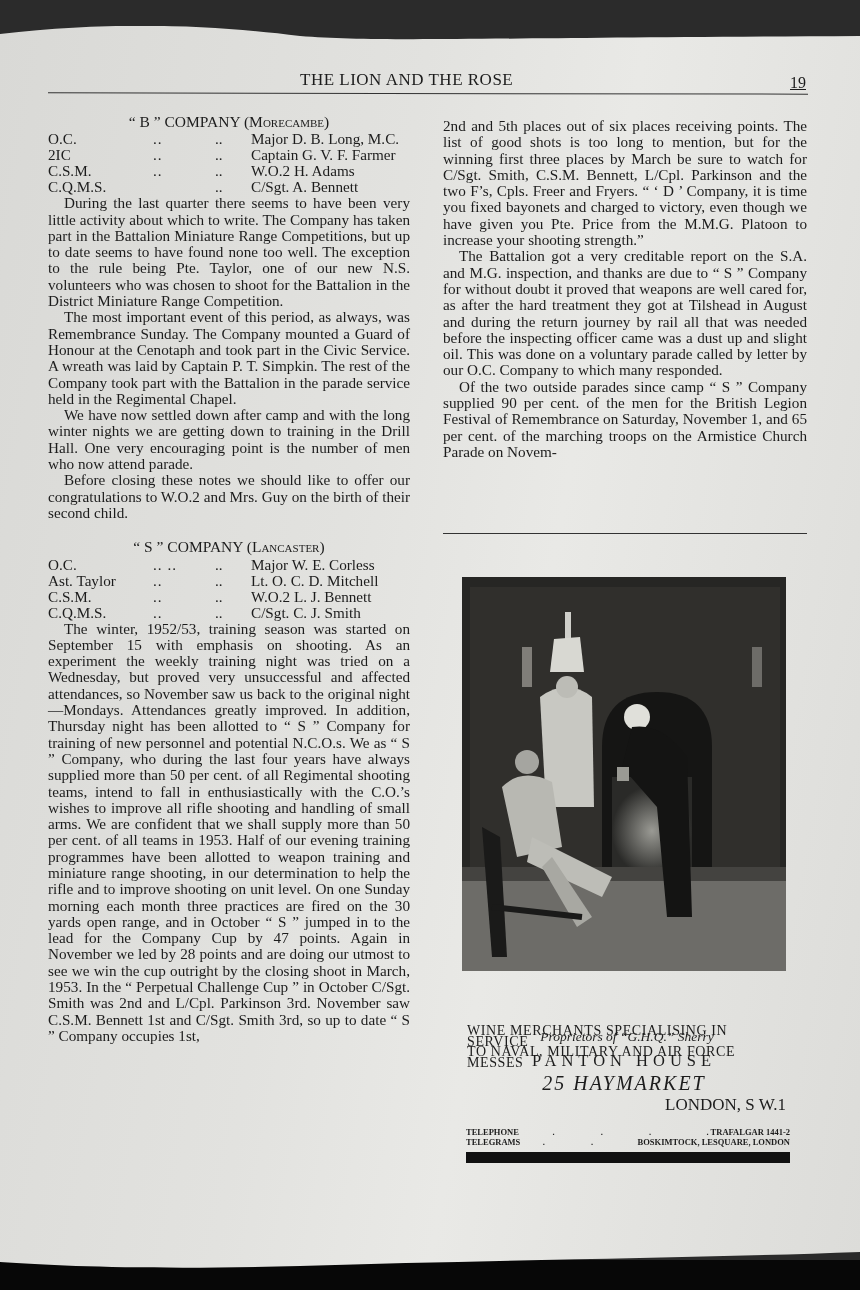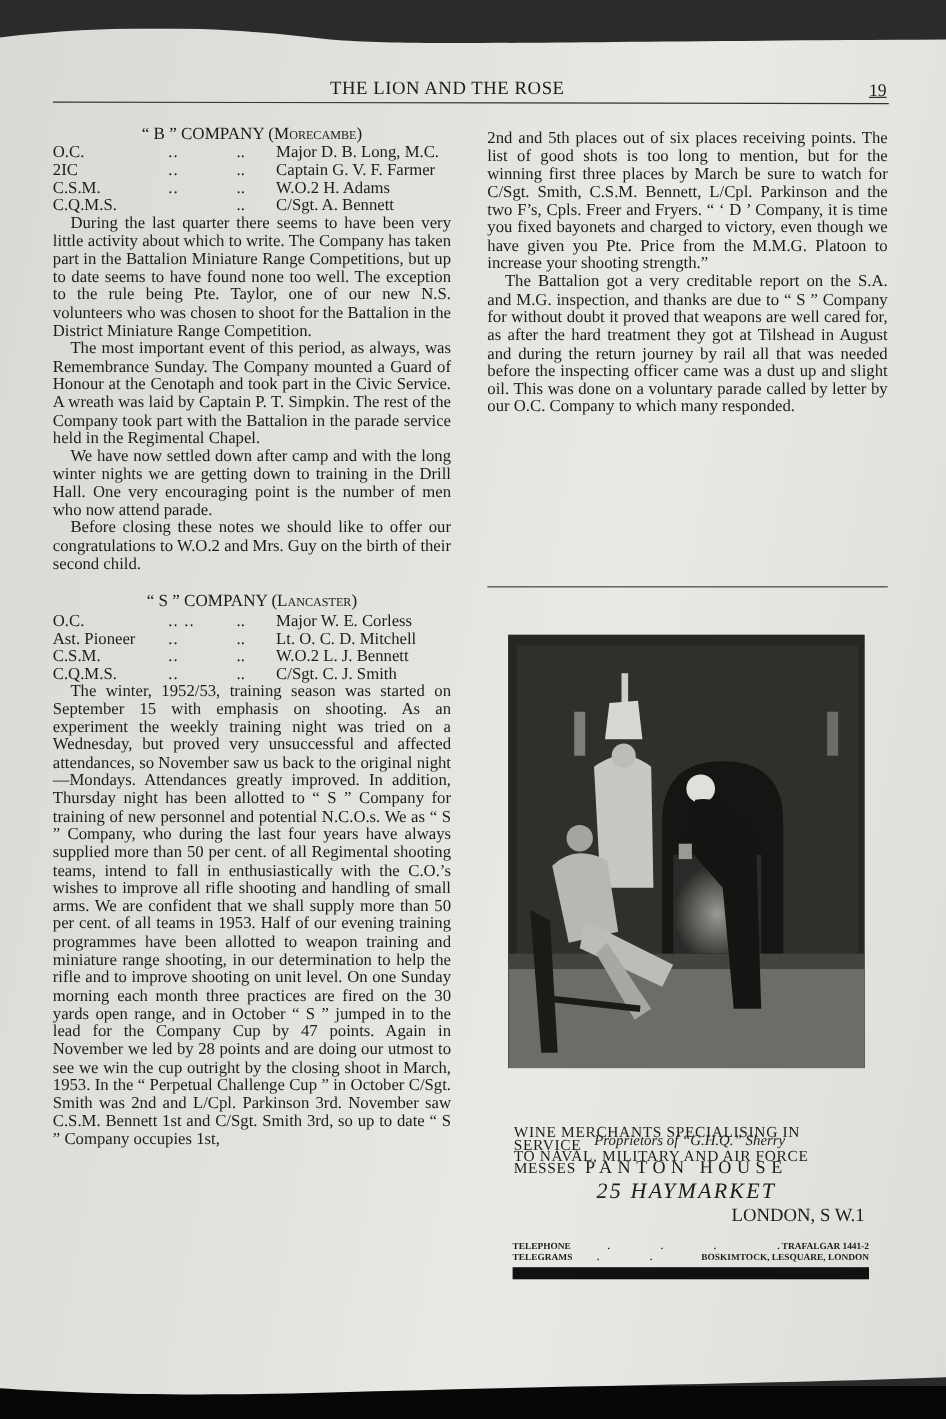--- a/index.html
+++ b/index.html
@@ -99,21 +99,21 @@
   </div>
   <table class="roster">
     <tbody id="s-roster">
         <tr>
           <td class="role">O.C.</td>
           <td class="dots">..      ..</td>
           <td class="dots2">..</td>
           <td>Major W. E. Corless</td>
         </tr>
         <tr>
-          <td class="role">Ast. Pioneer</td>
+          <td class="role">Ast. Taylor</td>
           <td class="dots">..</td>
           <td class="dots2">..</td>
           <td>Lt. O. C. D. Mitchell</td>
         </tr>
         <tr>
           <td class="role">C.S.M.</td>
           <td class="dots">..</td>
           <td class="dots2">..</td>
           <td>W.O.2 L. J. Bennett</td>
         </tr>
@@ -127,20 +127,21 @@
   </table>
   <div id="s-paras-left">
       <p>The winter, 1952/53, training season was started on September 15 with emphasis on shooting. As an experiment the weekly training night was tried on a Wednesday, but proved very unsuccessful and affected attendances, so November saw us back to the original night—Mondays. Attendances greatly improved. In addition, Thursday night has been allotted to “ S ” Company for training of new personnel and potential N.C.O.s. We as “ S ” Company, who during the last four years have always supplied more than 50 per cent. of all Regimental shooting teams, intend to fall in enthusiastically with the C.O.’s wishes to improve all rifle shooting and handling of small arms. We are confident that we shall supply more than 50 per cent. of all teams in 1953. Half of our evening training programmes have been allotted to weapon training and miniature range shooting, in our determination to help the rifle and to improve shooting on unit level. On one Sunday morning each month three practices are fired on the 30 yards open range, and in October “ S ” jumped in to the lead for the Company Cup by 47 points. Again in November we led by 28 points and are doing our utmost to see we win the cup outright by the closing shoot in March, 1953. In the “ Perpetual Challenge Cup ” in October C/Sgt. Smith was 2nd and L/Cpl. Parkinson 3rd. November saw C.S.M. Bennett 1st and C/Sgt. Smith 3rd, so up to date “ S ” Company occupies 1st,</p>
     </div>
 </div>
 
 <div class="col col-right">
   <div id="s-paras-right">
       <p style="text-indent: 0px;">2nd and 5th places out of six places receiving points. The list of good shots is too long to mention, but for the winning first three places by March be sure to watch for C/Sgt. Smith, C.S.M. Bennett, L/Cpl. Parkinson and the two F’s, Cpls. Freer and Fryers. “ ‘ D ’ Company, it is time you fixed bayonets and charged to victory, even though we have given you Pte. Price from the M.M.G. Platoon to increase your shooting strength.”</p>
       <p>The Battalion got a very creditable report on the S.A. and M.G. inspection, and thanks are due to “ S ” Company for without doubt it proved that weapons are well cared for, as after the hard treatment they got at Tilshead in August and during the return journey by rail all that was needed before the inspecting officer came was a dust up and slight oil. This was done on a voluntary parade called by letter by our O.C. Company to which many responded.</p>
+      <p>Of the two outside parades since camp “ S ” Company supplied 90 per cent. of the men for the British Legion Festival of Remembrance on Saturday, November 1, and 65 per cent. of the marching troops on the Armistice Church Parade on Novem-</p>
     </div>
 </div>
 <div class="right-rule"></div>
 
 <div class="ad">
   <div class="ad-img" title="Illustration: seated officer and grenadier being served a drink by a bowing steward before an arched fireplace">
     <svg width="324" height="394" viewBox="0 0 324 394">
       <defs>
         <radialGradient id="glow" cx="0.5" cy="0.6" r="0.5">
           <stop offset="0" stop-color="#9a9a94"></stop>

